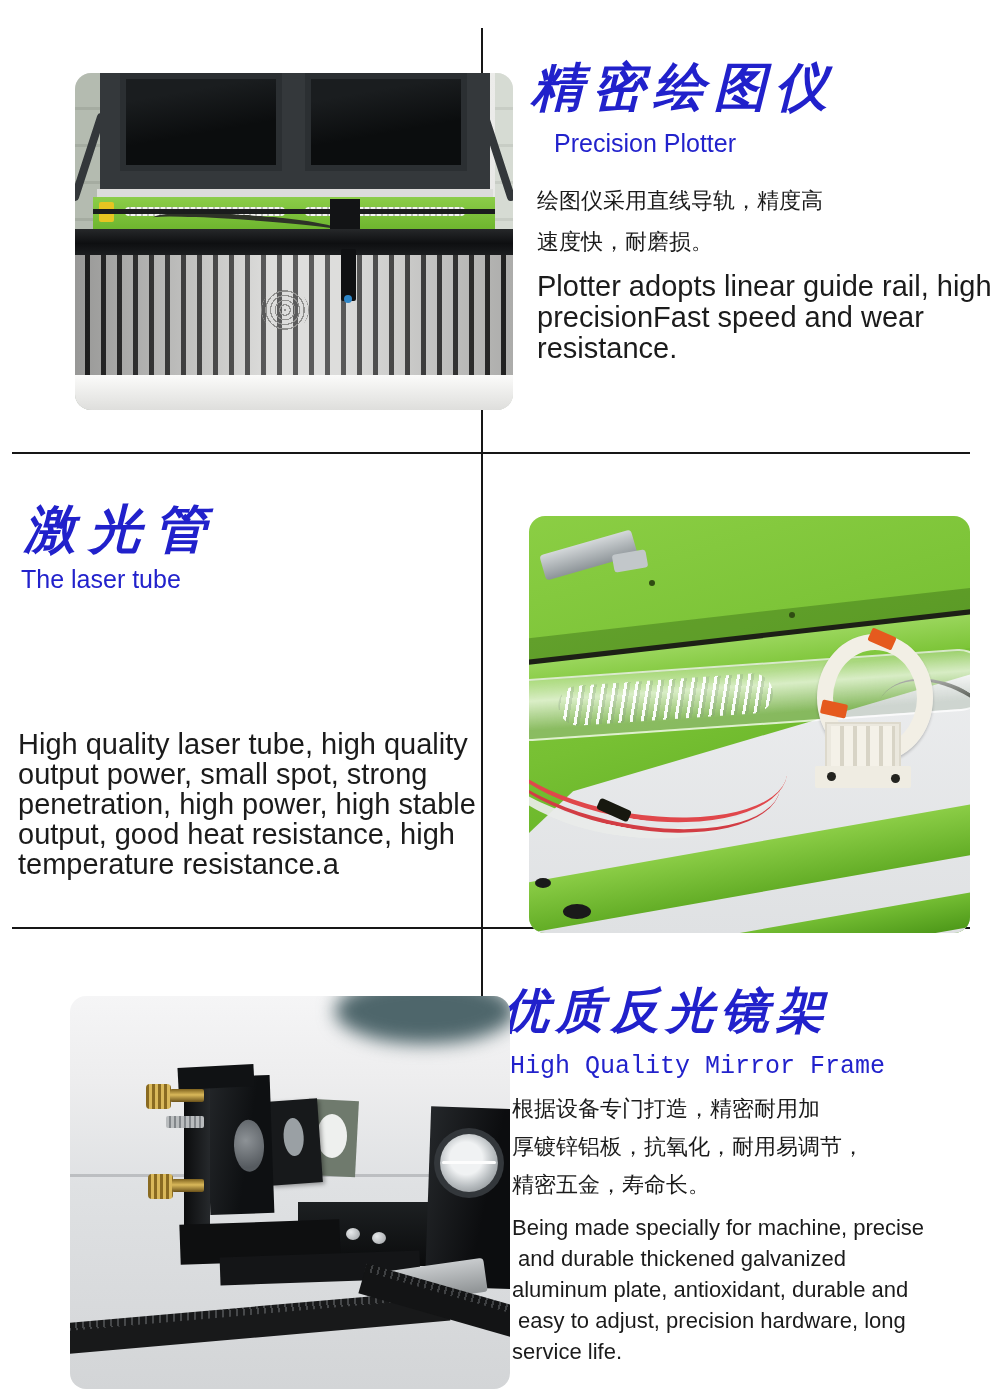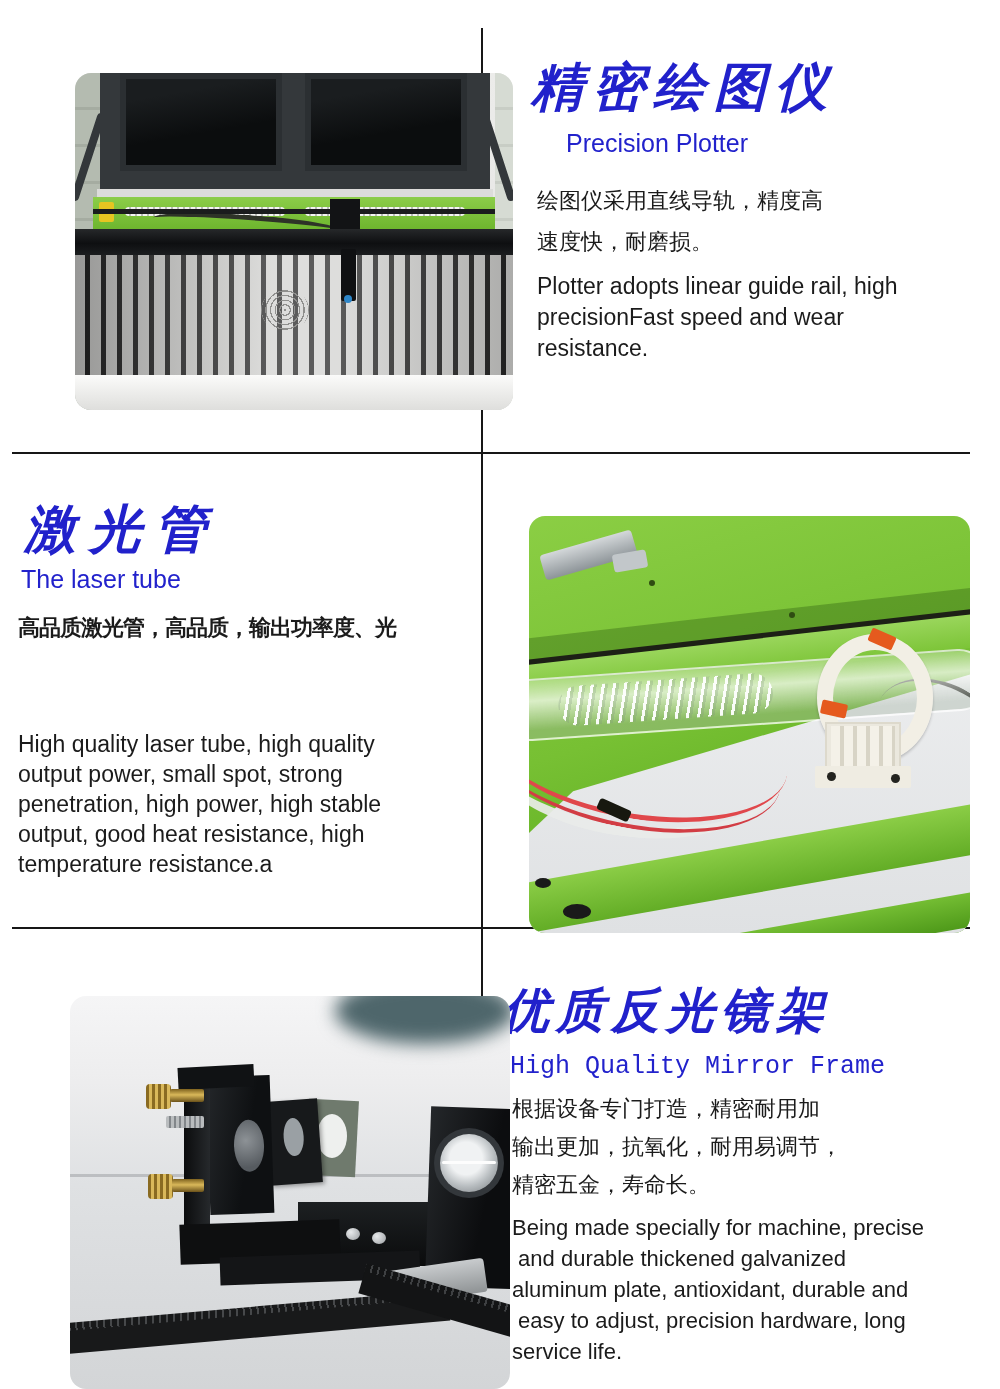--- a/index.html
+++ b/index.html
@@ -10,27 +10,27 @@
   .h-divider{position:absolute;left:12px;width:958px;height:2px;background:#161616;}
   .hd1{top:424px;} .hd2{top:899px;}
 
   
   .cn-title{position:absolute;margin:0;font-family:"DejaVu Serif","Liberation Serif",serif;
             font-style:italic;font-weight:bold;color:#2121cb;line-height:1.1;}
   .t1 .cn-title{left:531px;top:30px;font-size:52px;letter-spacing:9px;}
   .t2 .cn-title{left:24px;top:472px;font-size:52px;letter-spacing:13px;}
   .t3 .cn-title{left:501px;top:956px;font-size:48px;letter-spacing:7px;}
   .en-title{position:absolute;color:#2222cc;font-size:25px;}
-  .t1 .en-title{left:566px;top:101px;}
+  .t1 .en-title{left:554px;top:101px;}
   .t2 .en-title{left:21px;top:537px;}
   .t3 .en-title{left:510px;top:1024px;font-family:Liberation Mono, monospace;}
   .body-block{position:absolute;color:#1b1b1b;}
   .line{display:block;white-space:pre;}
   .cn-body{font-size:22px;}
-  .en-body{font-size:23px;}
+  .en-body{font-size:29px;}
   .t1 .cn-body{left:537px;top:152px;line-height:41px;}
   .t1 .en-body{left:537px;top:243px;line-height:31px;}
   .t2 .cn-body{left:18px;top:580px;line-height:40px;font-weight:bold;letter-spacing:-1px;}
   .t2 .en-body{left:18px;top:701px;line-height:30px;}
   .t3 .cn-body{left:512px;top:1062px;line-height:38px;}
   .t3 .en-body{left:512px;top:1184px;line-height:31px;font-size:22px;}
 
   
   .photo{position:absolute;overflow:hidden;border-radius:16px;}
   .photo *{position:absolute;}
@@ -208,21 +208,20 @@
     <div class="p1-speaker"></div>
     <div class="p1-head"></div>
     <div class="p1-head-dot"></div>
     <div class="p1-front"></div>
   </figure>
 
   <div class="t2">
     <h2 class="cn-title">激光管</h2>
     <div class="en-title">The laser tube</div>
     <div class="body-block cn-body">
-      <span class="line">高品质激光管，高品质，输出功率度、光</span>
     </div>
     <div class="body-block en-body">
       <span class="line">High quality laser tube, high quality</span>
       <span class="line">output power, small spot, strong</span>
       <span class="line">penetration, high power, high stable</span>
       <span class="line">output, good heat resistance, high</span>
       <span class="line">temperature resistance.a</span>
     </div>
   </div>
 
@@ -254,21 +253,21 @@
     <div class="p2-rail2"></div>
     <div class="p2-hole h1"></div>
     <div class="p2-hole h2"></div>
   </figure>
 
   <div class="t3">
     <h2 class="cn-title">优质反光镜架</h2>
     <div class="en-title">High Quality Mirror Frame</div>
     <div class="body-block cn-body">
       <span class="line">根据设备专门打造，精密耐用加</span>
-      <span class="line">输出更加，抗氧化，耐用易调节，</span>
+      <span class="line">厚镀锌铝板，抗氧化，耐用易调节，</span>
       <span class="line">精密五金，寿命长。</span>
     </div>
     <div class="body-block en-body">
       <span class="line">Being made specially for machine, precise</span>
       <span class="line"> and durable thickened galvanized</span>
       <span class="line">aluminum plate, antioxidant, durable and</span>
       <span class="line"> easy to adjust, precision hardware, long</span>
       <span class="line">service life.</span>
     </div>
   </div>

